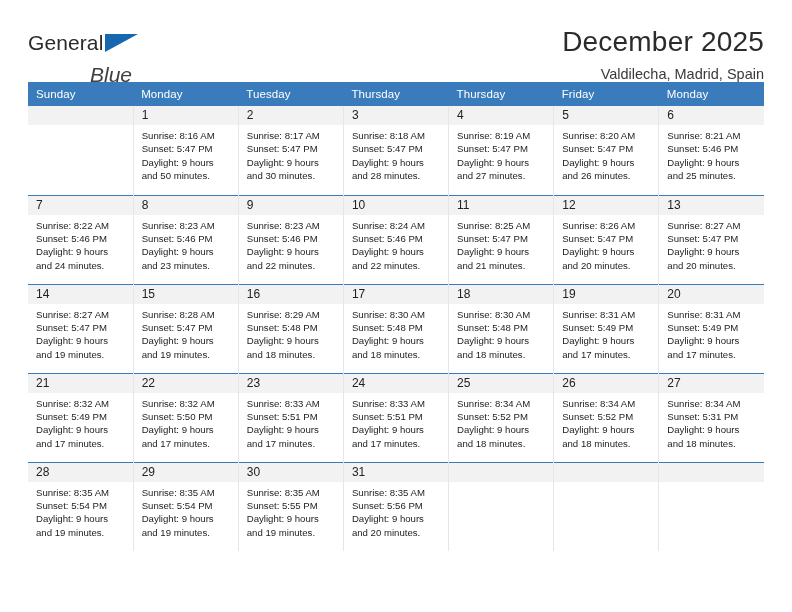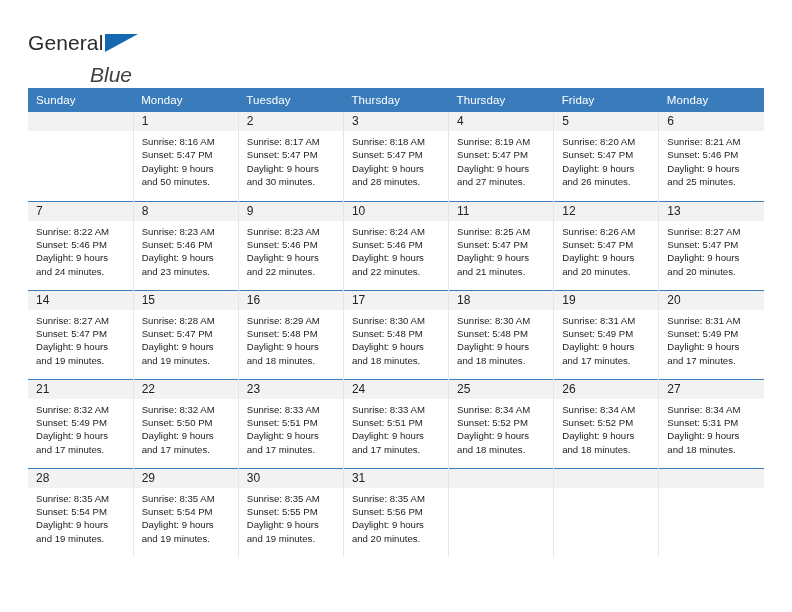--- a/index.html
+++ b/index.html
@@ -34,21 +34,21 @@
   .titles { text-align: right; padding-top: 0; }
   .cal-title {
     font-size: 28px; color: #2b2b2b; font-weight: normal;
     line-height: 1.15; letter-spacing: .2px;
   }
   .cal-sub {
     font-size: 14.5px; color: #3a3a3a; margin-top: 9px; line-height: 1.1;
   }
 
   
-  .cal { width: 736px; margin-top: 12px; border-collapse: collapse; table-layout: fixed; }
+  .cal { width: 736px; margin-top: 6px; border-collapse: collapse; table-layout: fixed; }
   .cal th {
     background: #3a7cbb; color: #ffffff;
     font-size: 11.5px; font-weight: normal; text-align: left;
     padding: 6px 0 6px 8px; height: 22px; letter-spacing: .1px;
   }
   .cal td {
     vertical-align: top; width: 105.14px; height: 89px;
     border-left: 1px solid #e6e6e6;
     border-top: 1px solid #3a7cbb;
     padding: 0; background: #ffffff;
@@ -74,20 +74,24 @@
 <div class="page">
 
   <div class="topbar">
 
     <div class="brand">
       <span class="brand-general">General</span>
       <span class="brand-flag"></span>
       <span class="brand-blue">Blue</span>
     </div>
 
+    <div class="titles">
+      <div class="cal-title">December 2025</div>
+      <div class="cal-sub">Valdilecha, Madrid, Spain</div>
+    </div>
 
   </div>
 
   <table class="cal">
     <thead>
       <tr>
         <th>Sunday</th>
         <th>Monday</th>
         <th>Tuesday</th>
         <th>Thursday</th>

